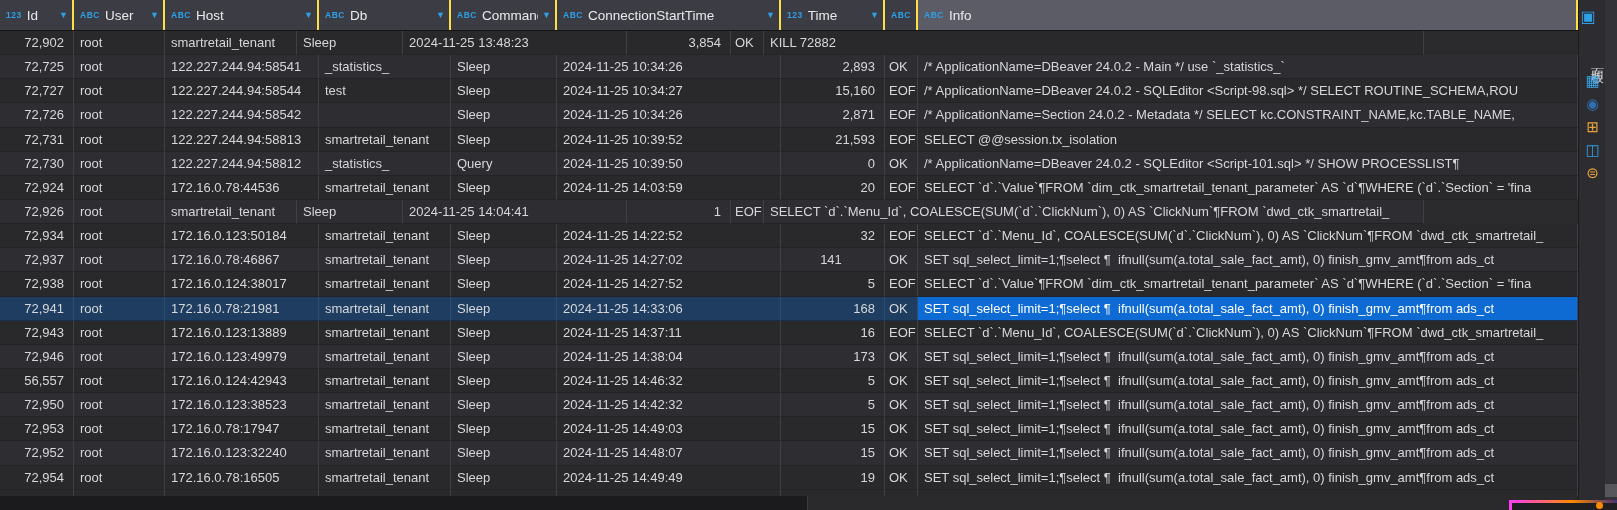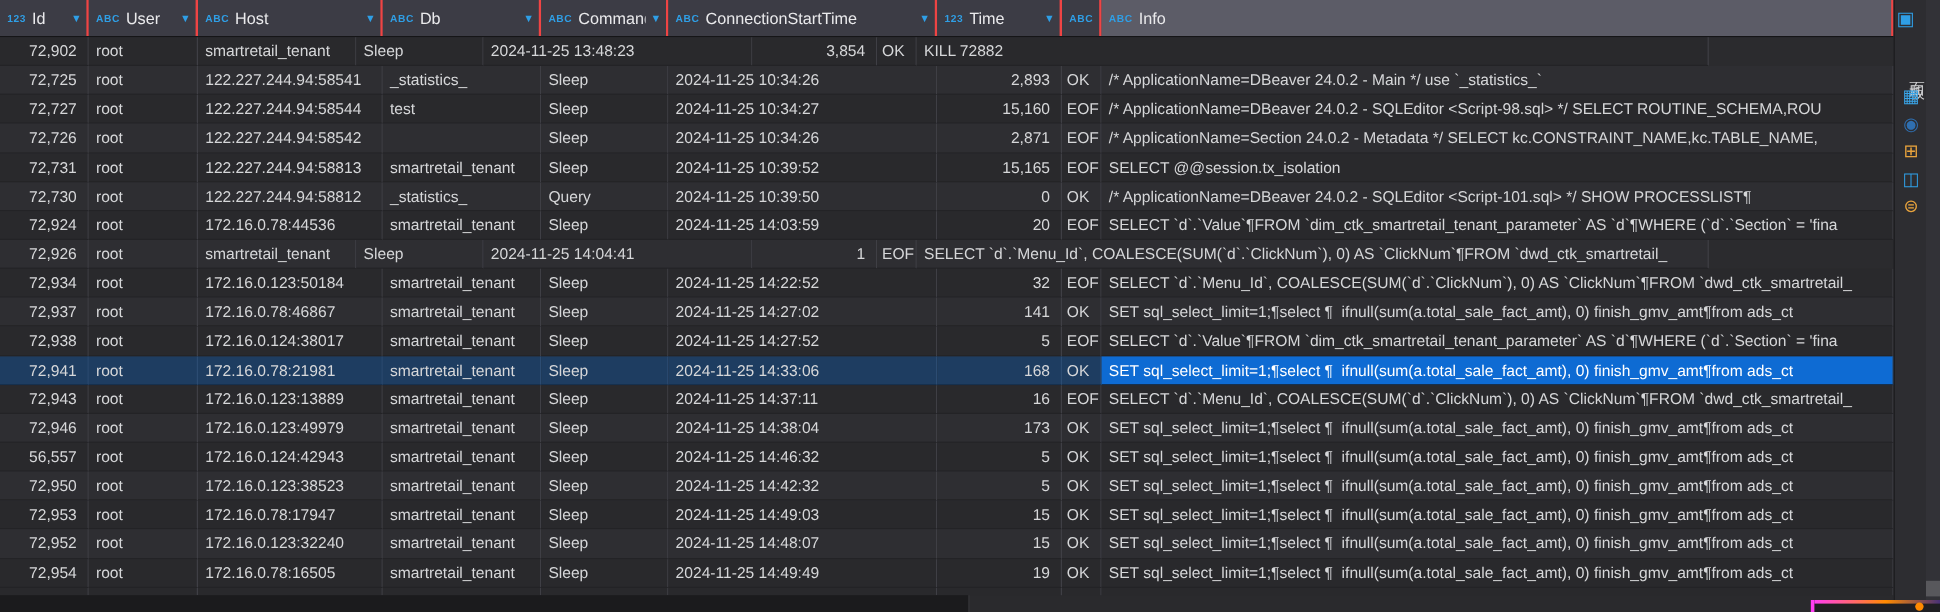--- a/index.html
+++ b/index.html
@@ -17,21 +17,21 @@
   html,body{margin:0;padding:0;background:#1e1e1e;}
   .app{
     position:relative;width:1617px;height:510px;overflow:hidden;
     background:#2b2b2e;font-family:"Liberation Sans",sans-serif;
     -webkit-font-smoothing:antialiased;
   }
   .grid{position:absolute;left:0;top:0;width:1578px;height:510px;}
   .ghead{display:flex;height:30px;border-bottom:1px solid #151517;background:var(--hdr);}
   .hcell{
     box-sizing:border-box;flex:none;display:flex;align-items:center;
-    background:var(--hdr);border-right:2px solid #ef4444;
+    background:var(--hdr);border-right:2px solid #fde047;
     padding:0 4px 0 6px;color:#eaeaec;font-size:13.5px;overflow:hidden;white-space:nowrap;
   }
   .hcell.hsel{background:var(--hdr-sel);}
   .ticon{color:var(--blue);font-weight:bold;font-size:8.5px;margin-right:5px;flex:none;letter-spacing:.5px;}
   .hlabel{flex:1;overflow:hidden;}
   .farrow{color:var(--blue);font-size:9px;margin-left:4px;flex:none;}
   .gbody{position:relative;}
   .row{display:flex;height:24.15px;}
   .cell{
     box-sizing:border-box;flex:none;overflow:hidden;white-space:pre;
@@ -171,21 +171,21 @@
           <div class="cell state" style="width: 33px;">EOF</div>
           <div class="cell" style="width: 660px;">/* ApplicationName=Section 24.0.2 - Metadata */ SELECT kc.CONSTRAINT_NAME,kc.TABLE_NAME,</div>
         </div>
         <div class="row odd">
           <div class="cell num" style="width: 74px;">72,731</div>
           <div class="cell" style="width: 91px;">root</div>
           <div class="cell" style="width: 154px;">122.227.244.94:58813</div>
           <div class="cell" style="width: 132px;">smartretail_tenant</div>
           <div class="cell" style="width: 106px;">Sleep</div>
           <div class="cell" style="width: 224px;">2024-11-25 10:39:52</div>
-          <div class="cell num" style="width: 104px;">15,165</div>
+          <div class="cell num" style="width: 104px;">21,593</div>
           <div class="cell state" style="width: 33px;">EOF</div>
           <div class="cell" style="width: 660px;">SELECT @@session.tx_isolation</div>
         </div>
         <div class="row even">
           <div class="cell num" style="width: 74px;">72,730</div>
           <div class="cell" style="width: 91px;">root</div>
           <div class="cell" style="width: 154px;">122.227.244.94:58812</div>
           <div class="cell" style="width: 132px;">_statistics_</div>
           <div class="cell" style="width: 106px;">Query</div>
           <div class="cell" style="width: 224px;">2024-11-25 10:39:50</div>
@@ -225,21 +225,21 @@
           <div class="cell state" style="width: 33px;">EOF</div>
           <div class="cell" style="width: 660px;">SELECT `d`.`Menu_Id`, COALESCE(SUM(`d`.`ClickNum`), 0) AS `ClickNum`¶FROM `dwd_ctk_smartretail_</div>
         </div>
         <div class="row even">
           <div class="cell num" style="width: 74px;">72,937</div>
           <div class="cell" style="width: 91px;">root</div>
           <div class="cell" style="width: 154px;">172.16.0.78:46867</div>
           <div class="cell" style="width: 132px;">smartretail_tenant</div>
           <div class="cell" style="width: 106px;">Sleep</div>
           <div class="cell" style="width: 224px;">2024-11-25 14:27:02</div>
-          <div class="cell num" style="width: 104px;">141</div>
+          <div class="cell num" style="width: 104px; text-align: center;">141</div>
           <div class="cell state" style="width: 33px;">OK</div>
           <div class="cell" style="width: 660px;">SET sql_select_limit=1;¶select ¶  ifnull(sum(a.total_sale_fact_amt), 0) finish_gmv_amt¶from ads_ct</div>
         </div>
         <div class="row odd">
           <div class="cell num" style="width: 74px;">72,938</div>
           <div class="cell" style="width: 91px;">root</div>
           <div class="cell" style="width: 154px;">172.16.0.124:38017</div>
           <div class="cell" style="width: 132px;">smartretail_tenant</div>
           <div class="cell" style="width: 106px;">Sleep</div>
           <div class="cell" style="width: 224px;">2024-11-25 14:27:52</div>

